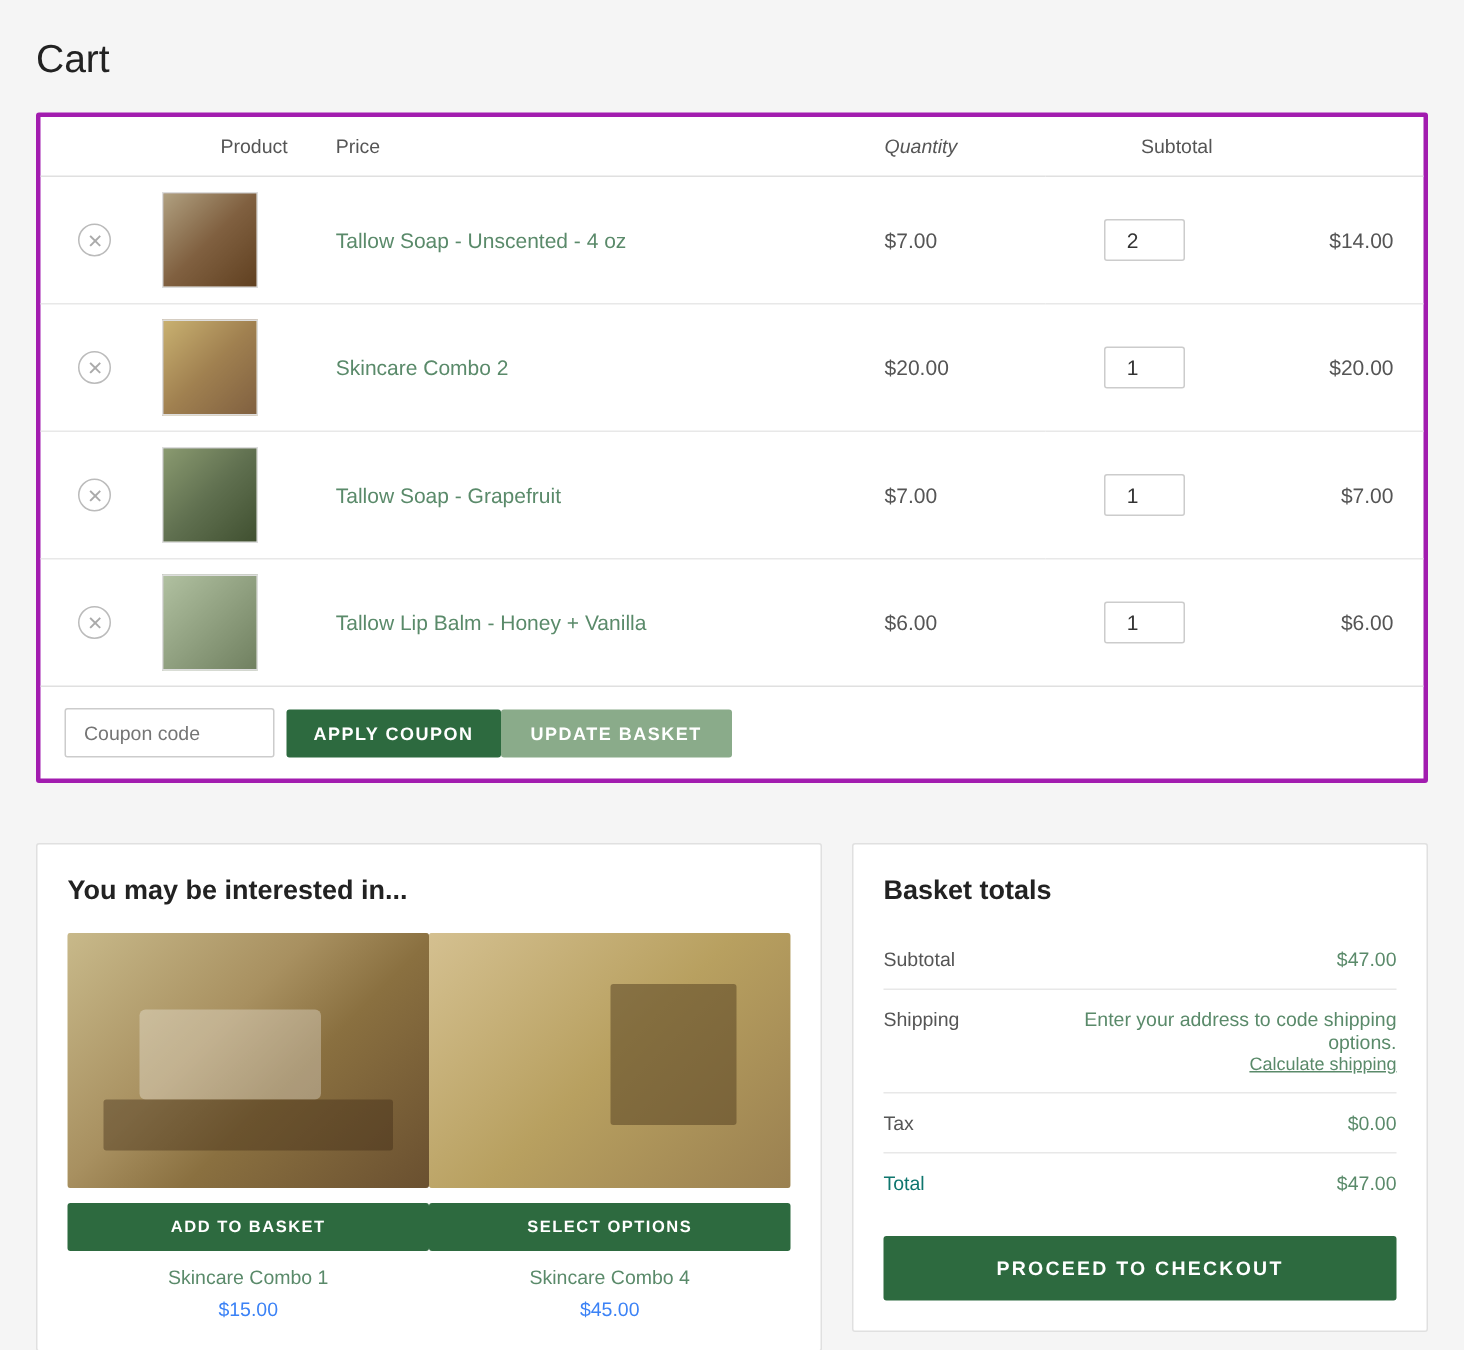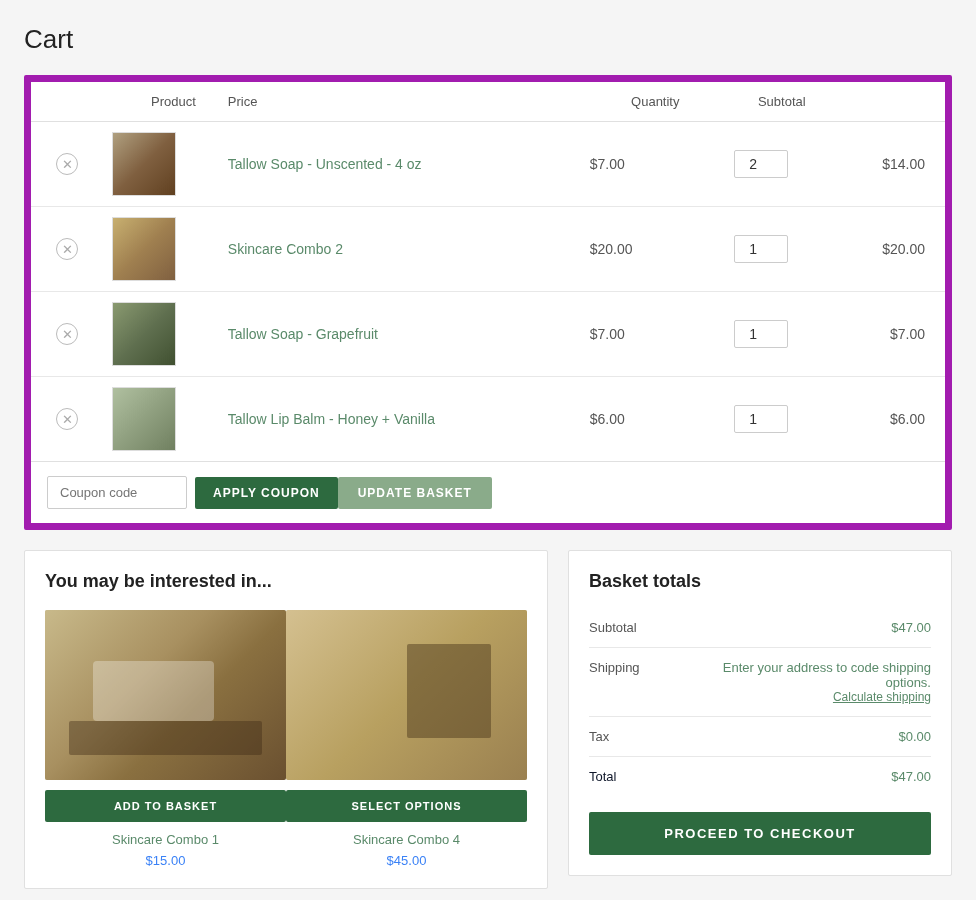--- a/index.html
+++ b/index.html
@@ -16,41 +16,41 @@
     }
     .page-title {
       font-size: 26px;
       font-weight: 400;
       margin-bottom: 20px;
       color: #222;
     }
     
     .cart-table-wrapper {
       background: #fff;
-      border: 7px solid #a21caf;
-      border-radius: 2px;
-      margin-bottom: 20px;
+      border: 3px solid #a21caf;
+      border-radius: 2px;
+      margin-bottom: 40px;
     }
     table {
       width: 100%;
       border-collapse: collapse;
     }
     thead tr {
       border-bottom: 1px solid #e0e0e0;
     }
     thead th {
       padding: 12px 16px;
       text-align: left;
       color: #555;
       font-weight: 400;
       font-size: 13px;
     }
     thead th.th-product { padding-left: 120px; }
     thead th.th-price { }
-    thead th.th-qty { text-align: right; }
+    thead th.th-qty { text-align: left; font-style: italic; }
     thead th.th-subtotal { text-align: right; padding-right: 20px; }
     tbody tr {
       border-bottom: 1px solid #e8e8e8;
     }
     tbody tr:last-child { border-bottom: none; }
     td {
       padding: 14px 16px;
       vertical-align: middle;
     }
     .td-remove { width: 40px; text-align: center; }
@@ -284,21 +284,21 @@
     .totals-value { color: #5a8a6a; text-align: right; max-width: 220px; }
     .totals-value .shipping-note {
       color: #5a8a6a;
       font-size: 13px;
     }
     .totals-value .calc-shipping {
       color: #5a8a6a;
       font-size: 12px;
       display: block;
     }
-    .totals-total-label { color: #0f172a; font-weight: 500; }
+    .totals-total-label { color: #0f766e; font-weight: 500; }
     .totals-total-value { color: #5a8a6a; font-weight: 500; }
     .checkout-btn {
       display: block;
       width: 100%;
       background: #2d6a3f;
       color: #fff;
       border: none;
       padding: 14px;
       font-size: 13px;
       font-weight: 700;

